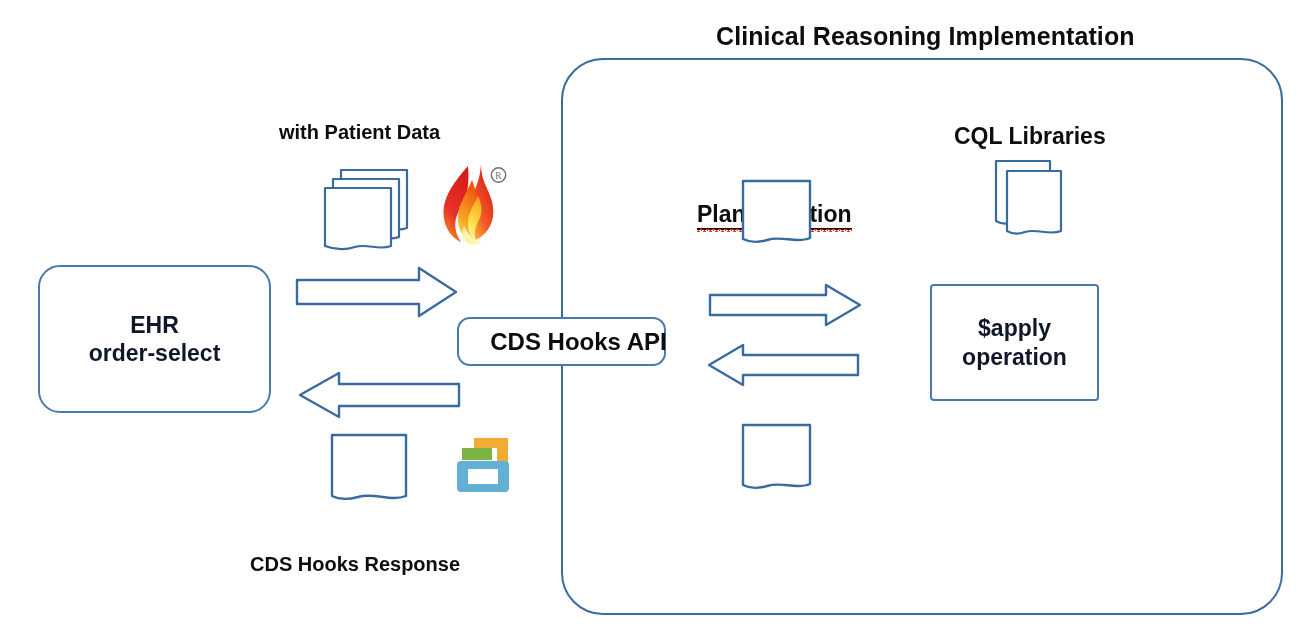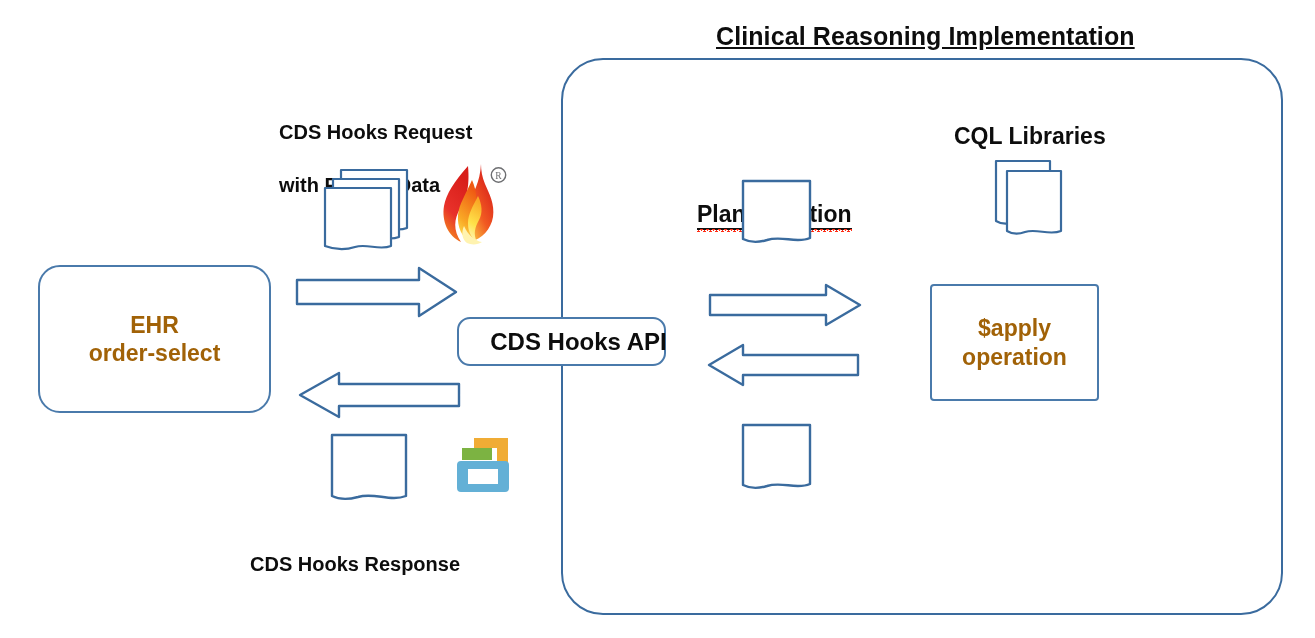--- a/index.html
+++ b/index.html
@@ -20,21 +20,20 @@
   }
   .abs { position: absolute; }
 
   
   .diagram-title {
     font-size: 25px;
     font-weight: bold;
     color: #0d0d0d;
     letter-spacing: 0.1px;
     white-space: nowrap;
-    text-decoration: underline;
   }
 
   
   .container-frame {
     border: 2.5px solid #3a6b9e;
     border-radius: 42px;
     background: transparent;
     box-sizing: border-box;
   }
 
@@ -42,21 +41,21 @@
   .round-box {
     border: 2px solid #4a7aab;
     border-radius: 18px;
     background: #ffffff;
     box-sizing: border-box;
     display: flex;
     align-items: center;
     justify-content: center;
     text-align: center;
     font-weight: bold;
-    color: #a16207;
+    color: #0f172a;
     line-height: 1.22;
   }
   .round-box.ehr { font-size: 23px; border-radius: 22px; }
   .round-box.apply { font-size: 23px; border-radius: 4px; }
   .pill-box {
     border: 2px solid #4a7aab;
     border-radius: 13px;
     background: #ffffff;
     box-sizing: border-box;
     display: flex;
@@ -105,21 +104,20 @@
 </head>
 <body>
 
 <div id="canvas">
 
   <div class="abs diagram-title" style="left:716px; top:22px;">Clinical Reasoning Implementation</div>
 
   <div class="abs container-frame" style="left:561px; top:58px; width:722px; height:557px;"></div>
 
   <div class="abs label" style="left:279px; top:93px; width:230px;">
-    <div>CDS Hooks Request</div>
     <div>with Patient Data</div>
   </div>
 
   <div class="abs svg-holder" style="left:315px; top:165px;">
     <svg width="110" height="95" viewBox="0 0 110 95" xmlns="http://www.w3.org/2000/svg">
       <g fill="#ffffff" stroke="#3a6b9e" stroke-width="2.2" stroke-linejoin="round">
         <path d="M26 5 H92 V63 C80 68 68 60 56 64 C44 68 34 66 26 63 Z"></path>
         <path d="M18 14 H84 V72 C72 77 60 69 48 73 C36 77 26 75 18 72 Z"></path>
         <path d="M10 23 H76 V81 C64 86 52 78 40 82 C28 86 18 84 10 81 Z"></path>
       </g>

